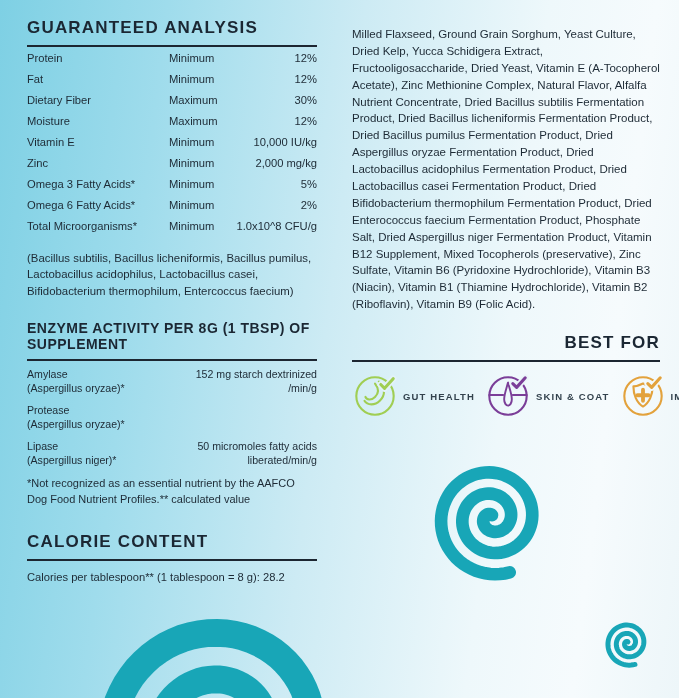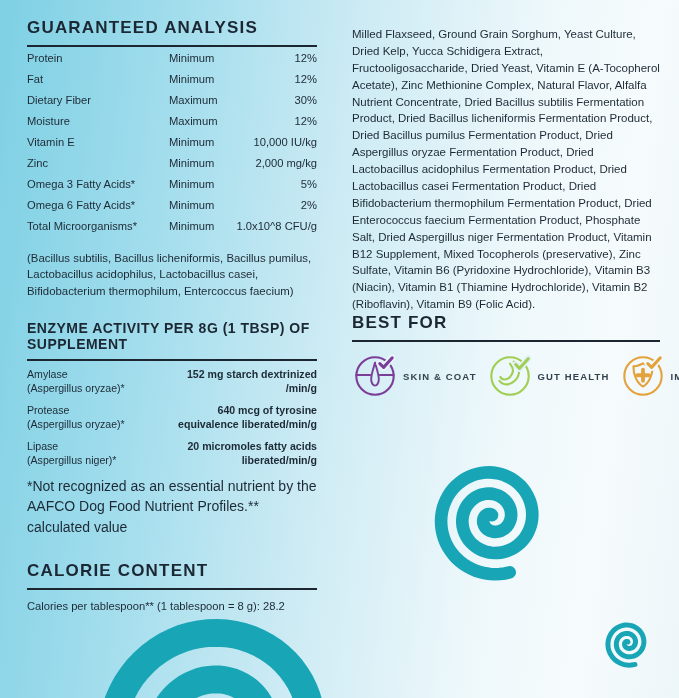--- a/index.html
+++ b/index.html
@@ -25,29 +25,29 @@
   .ga-row{display:flex;align-items:baseline;height:21px;font-size:11.2px;white-space:nowrap;}
   .ga-name{flex:0 0 142px;}
   .ga-qual{flex:0 0 58px;}
   .ga-val{margin-left:auto;text-align:right;}
   .note{margin:9px 0 0 0;font-size:11.4px;line-height:1.44;}
   
   .enzyme-section{margin-top:21px;}
   .enz-rows{margin-top:7px;}
   .enz-row{display:flex;justify-content:space-between;margin:0 0 8px 0;font-size:10.6px;line-height:1.32;}
   .enz-left{flex:0 0 135px;}
-  .enz-right{flex:1;text-align:right;font-weight:bold;}
-  .footnote{margin:6px 0 3px 0;font-size:14px;line-height:1.45;}
+  .enz-right{flex:1;text-align:right;}
+  .footnote{margin:6px 0 3px 0;font-size:11px;line-height:1.45;}
   
   .calorie-section{margin-top:24px;}
   .calorie-text{margin:10px 0 0 0;font-size:11.2px;}
   
   .ingredients-text{margin:8px 0 0 0;font-size:11.5px;line-height:1.47;}
   
-  .bestfor-section{}
+  .bestfor-section{margin-top:20px;text-align:right;}
   .bf-row{display:flex;align-items:center;margin-top:11px;gap:10px;}
   .bf-item{display:flex;align-items:center;gap:5px;flex:0 0 auto;}
   .bf-icon{width:46px;height:46px;flex:0 0 aupx;}
   .bf-label{font-size:9.5px;font-weight:bold;letter-spacing:.12em;color:#33424d;white-space:nowrap;}
   
   .spiral-svg{position:absolute;pointer-events:none;}
   .spiral-large{left:78px;top:588px;width:290px;height:290px;}
   .spiral-medium{left:426px;top:452px;width:132px;height:132px;}
   .spiral-small{left:602px;top:617px;width:52px;height:52px;}
 </style>
@@ -142,33 +142,29 @@
               <span>152 mg starch dextrinized</span><br>
               <span>/min/g</span>
             </span>
           </div>
 
           <div class="enz-row">
             <span class="enz-left">
               <span>Protease</span><br>
               <span>(Aspergillus oryzae)*</span>
             </span>
-            <span class="enz-right">
-              <span>640 mcg of tyrosine</span><br>
-              <span>equivalence liberated/min/g</span>
-            </span>
           </div>
 
           <div class="enz-row">
             <span class="enz-left">
               <span>Lipase</span><br>
               <span>(Aspergillus niger)*</span>
             </span>
             <span class="enz-right">
-              <span>20 micromoles fatty acids</span><br>
+              <span>50 micromoles fatty acids</span><br>
               <span>liberated/min/g</span>
             </span>
           </div>
         </div>
       <p class="footnote">*Not recognized as an essential nutrient by the AAFCO Dog Food Nutrient Profiles.** calculated value</p>
     </section>
 
     <section class="calorie-section">
       <h2>CALORIE CONTENT</h2>
       <p class="calorie-text">Calories per tablespoon** (1 tablespoon = 8 g): 28.2</p>
@@ -178,48 +174,48 @@
 
   <div class="col col-right">
 
     <section>
       <p class="ingredients-text">Milled Flaxseed, Ground Grain Sorghum, Yeast Culture, Dried Kelp, Yucca Schidigera Extract, Fructooligosaccharide, Dried Yeast, Vitamin E (A-Tocopherol Acetate), Zinc Methionine Complex, Natural Flavor, Alfalfa Nutrient Concentrate, Dried Bacillus subtilis Fermentation Product, Dried Bacillus licheniformis Fermentation Product, Dried Bacillus pumilus Fermentation Product, Dried Aspergillus oryzae Fermentation Product, Dried Lactobacillus acidophilus Fermentation Product, Dried Lactobacillus casei Fermentation Product, Dried Bifidobacterium thermophilum Fermentation Product, Dried Enterococcus faecium Fermentation Product, Phosphate Salt, Dried Aspergillus niger Fermentation Product, Vitamin B12 Supplement, Mixed Tocopherols (preservative), Zinc Sulfate, Vitamin B6 (Pyridoxine Hydrochloride), Vitamin B3 (Niacin), Vitamin B1 (Thiamine Hydrochloride), Vitamin B2 (Riboflavin), Vitamin B9 (Folic Acid).</p>
     </section>
 
     <section class="bestfor-section">
       <h2>BEST FOR</h2>
       <div class="bf-row">
+
+        <div class="bf-item">
+          <svg class="bf-icon" viewBox="-24 -24 48 48" style="color: rgb(160, 206, 83);">
+            <g fill="none" stroke="currentColor" stroke-linecap="round" stroke-linejoin="round">
+              <circle cx="0" cy="0" r="19.5" stroke-width="2.2"></circle>
+              <path d="M 4,-15 C 11,-9 11,-1 5,5 C 0,10 -8,10 -11,5" stroke-width="2.2"></path>
+              <path d="M 0,-13 C 4,-8 4,-3 0,1 C -4,5 -9,4 -10,1" stroke-width="2.2"></path>
+            </g>
+            <path d="M 6,-12 L 10,-8 L 19,-18" fill="none" stroke="#e3f2f8" stroke-width="7" stroke-linecap="round" stroke-linejoin="round"></path>
+            <path d="M 6,-12 L 10,-8 L 19,-18" fill="none" stroke="currentColor" stroke-width="3.2" stroke-linecap="round" stroke-linejoin="round"></path>
+          </svg>
+          <span class="bf-label">GUT HEALTH</span>
+        </div>
 
         <div class="bf-item">
           <svg class="bf-icon" viewBox="-24 -24 48 48" style="color: rgb(123, 62, 152);">
             <g fill="none" stroke="currentColor" stroke-linecap="round" stroke-linejoin="round">
               <circle cx="0" cy="0" r="19.5" stroke-width="2.2"></circle>
               <path d="M -19.5,-1 H -5 M 5,-1 H 19.5" stroke-width="2"></path>
               <path d="M 0,-14 C -1.5,-8 -4,-2 -4,3.5 C -4,7.5 -2,10 0,10 C 2,10 4,7.5 4,3.5 C 4,-2 1.5,-8 0,-14 Z" stroke-width="2"></path>
             </g>
             <path d="M 5,-13 L 9,-9 L 18,-19" fill="none" stroke="#eaf5f9" stroke-width="7" stroke-linecap="round" stroke-linejoin="round"></path>
             <path d="M 5,-13 L 9,-9 L 18,-19" fill="none" stroke="currentColor" stroke-width="3.2" stroke-linecap="round" stroke-linejoin="round"></path>
           </svg>
           <span class="bf-label">SKIN &amp; COAT</span>
         </div>
 
         <div class="bf-item">
-          <svg class="bf-icon" viewBox="-24 -24 48 48" style="color: rgb(160, 206, 83);">
-            <g fill="none" stroke="currentColor" stroke-linecap="round" stroke-linejoin="round">
-              <circle cx="0" cy="0" r="19.5" stroke-width="2.2"></circle>
-              <path d="M 4,-15 C 11,-9 11,-1 5,5 C 0,10 -8,10 -11,5" stroke-width="2.2"></path>
-              <path d="M 0,-13 C 4,-8 4,-3 0,1 C -4,5 -9,4 -10,1" stroke-width="2.2"></path>
-            </g>
-            <path d="M 6,-12 L 10,-8 L 19,-18" fill="none" stroke="#e3f2f8" stroke-width="7" stroke-linecap="round" stroke-linejoin="round"></path>
-            <path d="M 6,-12 L 10,-8 L 19,-18" fill="none" stroke="currentColor" stroke-width="3.2" stroke-linecap="round" stroke-linejoin="round"></path>
-          </svg>
-          <span class="bf-label">GUT HEALTH</span>
-        </div>
-
-        <div class="bf-item">
           <svg class="bf-icon" viewBox="-24 -24 48 48" style="color: rgb(227, 162, 60);">
             <g fill="none" stroke="currentColor" stroke-linecap="round" stroke-linejoin="round">
               <circle cx="0" cy="0" r="19.5" stroke-width="2.2"></circle>
               <path d="M 0,-13 C 4,-11 7,-10 10,-10 C 10,-2 7,7 0,11 C -7,7 -10,-2 -10,-10 C -7,-10 -4,-11 0,-13 Z" stroke-width="2.2"></path>
               <path d="M 0,-6.5 V 5 M -5.8,-0.8 H 5.8" stroke-width="4"></path>
             </g>
             <path d="M 5,-13 L 9,-9 L 18,-19" fill="none" stroke="#f2f9fb" stroke-width="7" stroke-linecap="round" stroke-linejoin="round"></path>
             <path d="M 5,-13 L 9,-9 L 18,-19" fill="none" stroke="currentColor" stroke-width="3.2" stroke-linecap="round" stroke-linejoin="round"></path>
           </svg>
           <span class="bf-label">IMMUNE</span>

